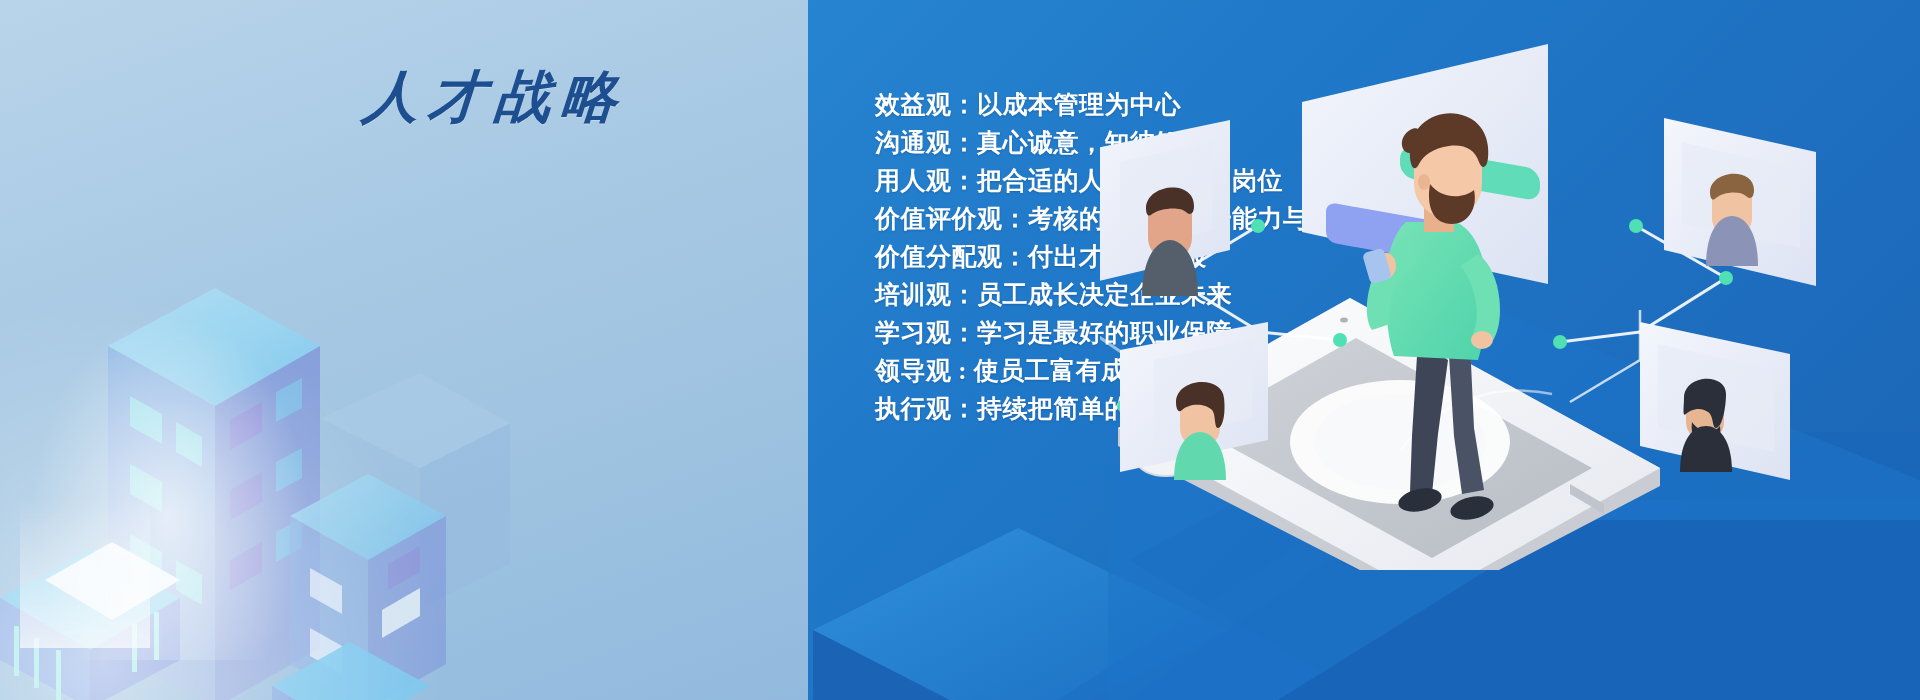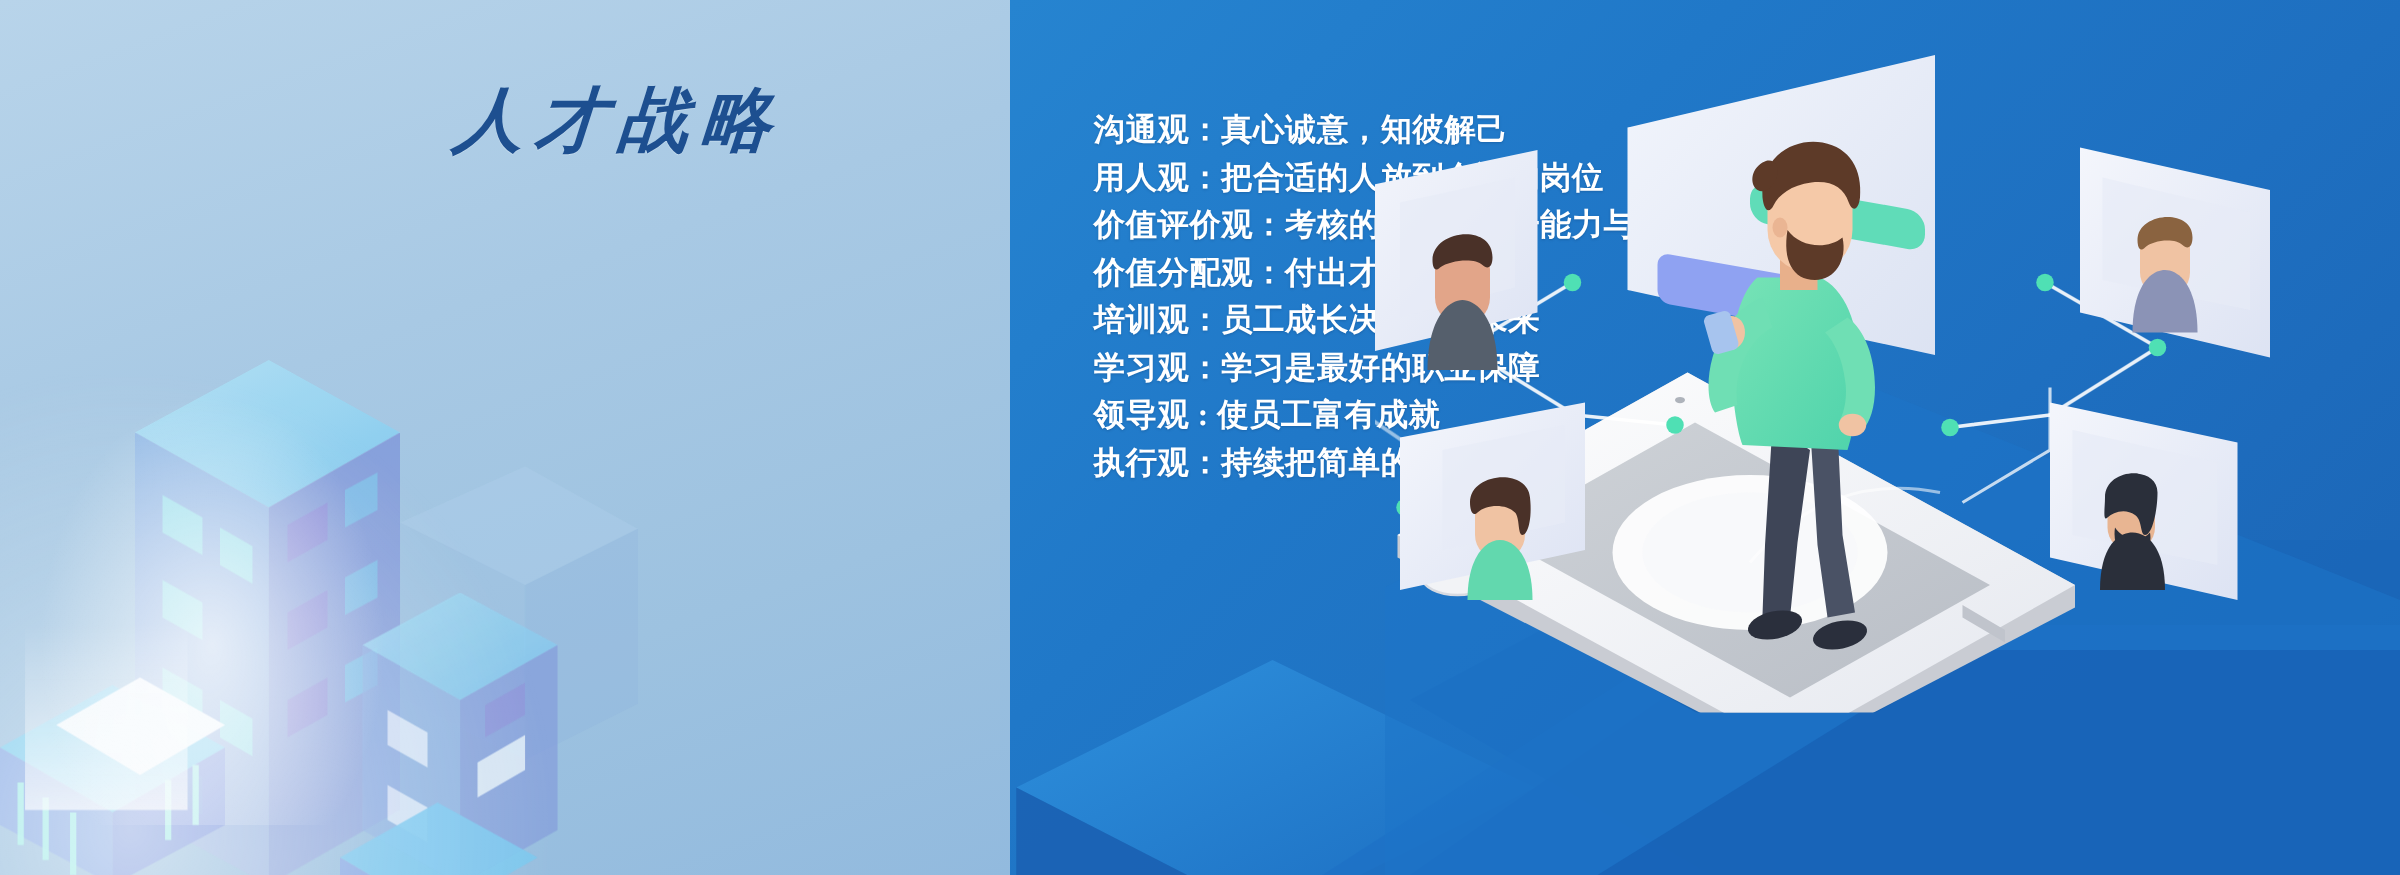--- a/index.html
+++ b/index.html
@@ -226,20 +226,21 @@
       <polygon points="250,700 560,500 1112,500 1112,700" fill="#1d70c4" opacity=".55"></polygon>
     </svg>
 
     <svg class="rp-shapes" viewBox="0 0 1112 700" xmlns="http://www.w3.org/2000/svg">
       <polygon points="300,470 640,290 1112,480 1112,700 300,700" fill="#1e74c8" opacity=".55"></polygon>
       <polygon points="470,700 760,520 1112,520 1112,700" fill="#1357ab" opacity=".45"></polygon>
     </svg>
   </div>
 
   <div class="bullets">
+    <div class="bullet">效益观：以成本管理为中心</div>
     <div class="bullet">沟通观：真心诚意，知彼解己</div>
     <div class="bullet">用人观：把合适的人放到合适的岗位</div>
     <div class="bullet">价值评价观：考核的目的是提升能力与业绩</div>
     <div class="bullet">价值分配观：付出才会有回报</div>
     <div class="bullet">培训观：员工成长决定企业未来</div>
     <div class="bullet">学习观：学习是最好的职业保障</div>
     <div class="bullet">领导观 : 使员工富有成就</div>
     <div class="bullet">执行观：持续把简单的事情做好就是不简单</div>
   </div>
 

